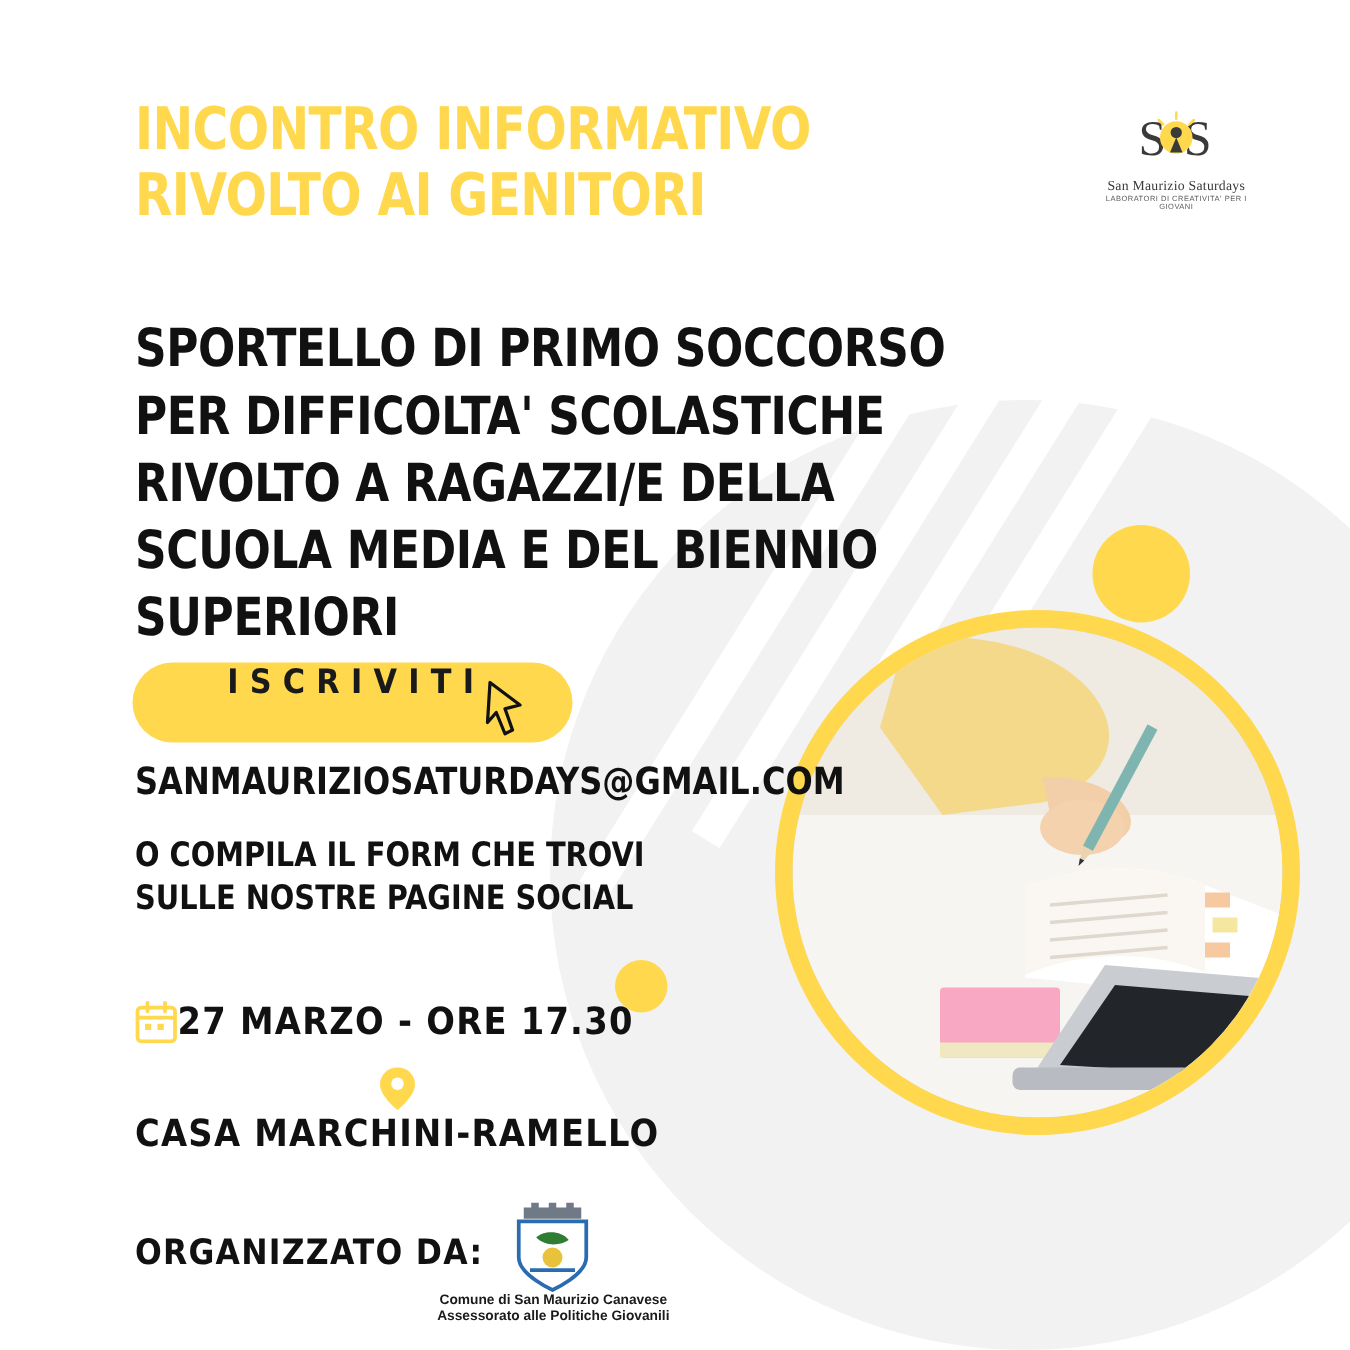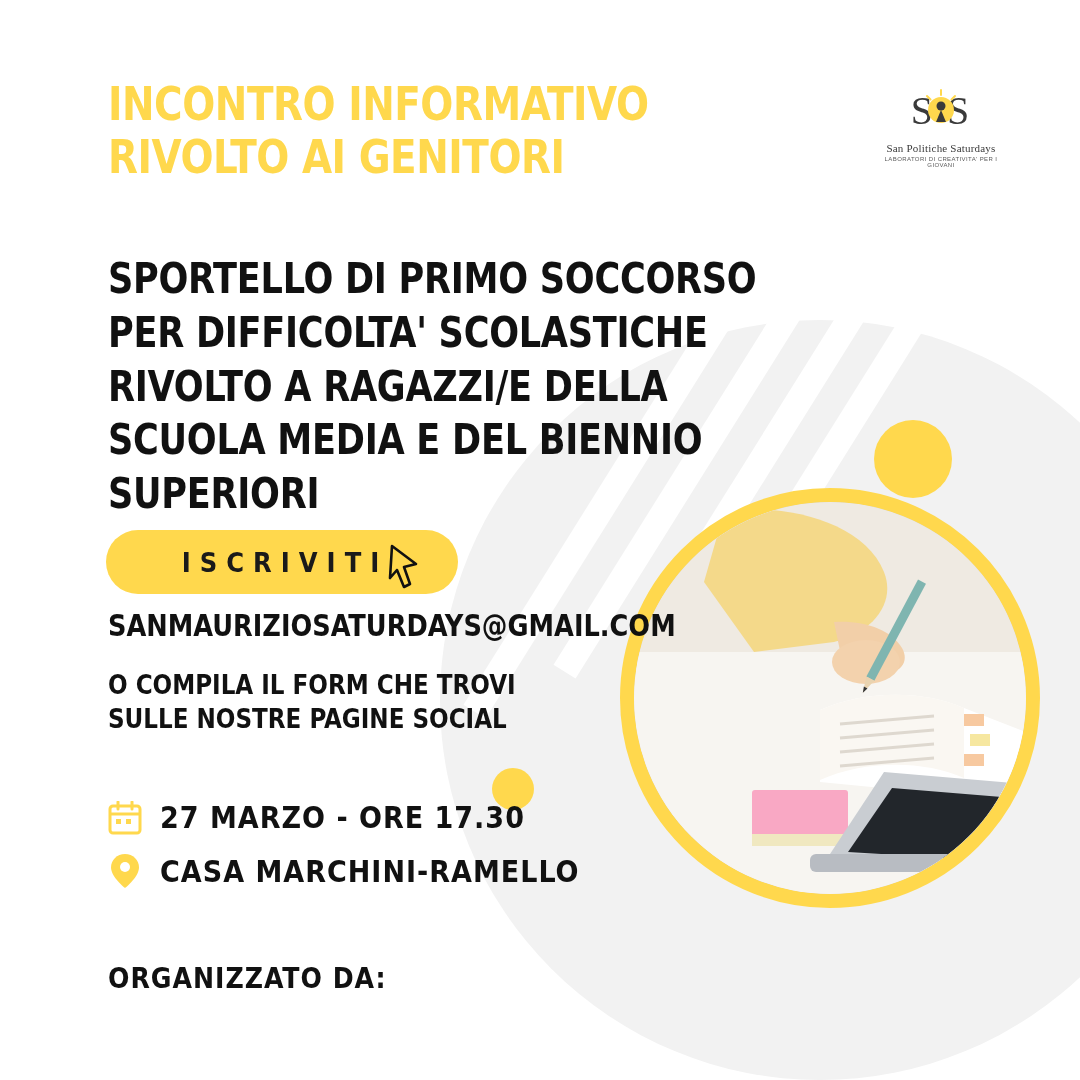--- a/index.html
+++ b/index.html
@@ -74,21 +74,20 @@
   }
 
   
   .cta-pill {
     position: absolute;
     left: 106px; top: 530px;
     width: 352px; height: 64px;
     background: #ffd84d;
     border-radius: 32px;
     display: flex;
-    align-items: center;
     justify-content: center;
   }
   .cta-pill .cta-text {
     color: #1a1a1a;
     font-family: "DejaVu Sans Condensed", "Liberation Sans Narrow", "Liberation Sans", sans-serif;
     font-weight: bold;
     font-size: 27px;
     letter-spacing: 9px;
     text-transform: uppercase;
     padding-left: 6px;
@@ -123,32 +122,31 @@
     line-height: 1.25;
     text-transform: uppercase;
     transform: scaleX(0.95);
     transform-origin: left top;
   }
 
   .info-row {
     position: absolute;
     display: flex;
     align-items: center;
-    gap: 18px;
   }
   .info-row .info-text {
     color: #111111;
     font-family: "DejaVu Sans Condensed", "Liberation Sans Narrow", "Liberation Sans", sans-serif;
     font-weight: bold;
     font-size: 30px;
     letter-spacing: 1px;
     text-transform: uppercase;
   }
   #row-date { left: 108px; top: 800px; }
-  #row-place { left: 108px; top: 852px; }
+  #row-place { left: 108px; top: 852px; flex-direction: column; }
 
   .organizers {
     position: absolute;
     left: 108px; top: 962px;
     display: flex;
     align-items: center;
   }
   .org-label {
     color: #111111;
     font-family: "DejaVu Sans Condensed", "Liberation Sans Narrow", "Liberation Sans", sans-serif;
@@ -225,21 +223,21 @@
       <text x="65" y="36" text-anchor="middle" font-family="Liberation Serif, serif" font-size="40" letter-spacing="2" fill="#3a3a3a">S  S</text>
       <circle cx="65" cy="22" r="13" fill="#ffd84d"></circle>
       <circle cx="65" cy="18" r="4.5" fill="#3a3a3a"></circle>
       <path d="M65 22 L60 34 L70 34 Z" fill="#3a3a3a"></path>
       <g stroke="#ffd84d" stroke-width="2" stroke-linecap="round">
         <line x1="65" y1="2" x2="65" y2="7"></line>
         <line x1="51" y1="8" x2="54.5" y2="11.5"></line>
         <line x1="79" y1="8" x2="75.5" y2="11.5"></line>
       </g>
     </svg>
-    <div class="sms-sub">San Politiche Saturdays</div>
+    <div class="sms-sub">San Maurizio Saturdays</div>
     <div class="sms-sub2">LABORATORI DI CREATIVITA' PER I GIOVANI</div>
   </div>
 
   <div class="subhead">SPORTELLO DI PRIMO SOCCORSO PER DIFFICOLTA' SCOLASTICHE RIVOLTO A RAGAZZI/E DELLA SCUOLA MEDIA E DEL BIENNIO SUPERIORI</div>
 
   <div class="photo-ring">
     <div class="photo-inner">
       <svg width="392" height="392" viewBox="0 0 392 392" preserveAspectRatio="xMidYMid slice">
         <rect width="392" height="392" fill="#efeae2"></rect>
 
@@ -306,16 +304,32 @@
     <svg width="34" height="38" viewBox="0 0 34 38">
       <path d="M17 2 C9 2 3 8 3 15.5 C3 25 17 36 17 36 C17 36 31 25 31 15.5 C31 8 25 2 17 2 Z" fill="#ffd84d"></path>
       <circle cx="17" cy="15" r="5" fill="#ffffff"></circle>
     </svg>
     <span class="info-text">CASA MARCHINI-RAMELLO</span>
   </div>
 
   <div class="organizers">
     <span class="org-label">ORGANIZZATO DA:</span>
 
+    <div class="comune-block">
+      <svg width="86" height="74" viewBox="0 0 86 74">
+        <rect x="20" y="4" width="46" height="9" fill="#6f7a86"></rect>
+        <rect x="26" y="0" width="6" height="6" fill="#6f7a86"></rect>
+        <rect x="40" y="0" width="6" height="6" fill="#6f7a86"></rect>
+        <rect x="54" y="0" width="6" height="6" fill="#6f7a86"></rect>
+        <path d="M16 15 L70 15 L70 44 C70 58 43 70 43 70 C43 70 16 58 16 44 Z" fill="#ffffff" stroke="#2b6cb0" stroke-width="3"></path>
+        <path d="M30 28 C36 22 50 22 56 30 C50 34 38 36 30 28 Z" fill="#2f7d32"></path>
+        <circle cx="43" cy="44" r="8" fill="#e8c23a"></circle>
+        <path d="M25 54 L61 54" stroke="#2b6cb0" stroke-width="3"></path>
+      </svg>
+      <div class="comune-caption">
+        <span>Comune di San Maurizio Canavese</span><br>
+        <span>Assessorato alle Politiche Giovanili</span>
+      </div>
+    </div>
 
   </div>
 
 </div>
 
 </body></html>

